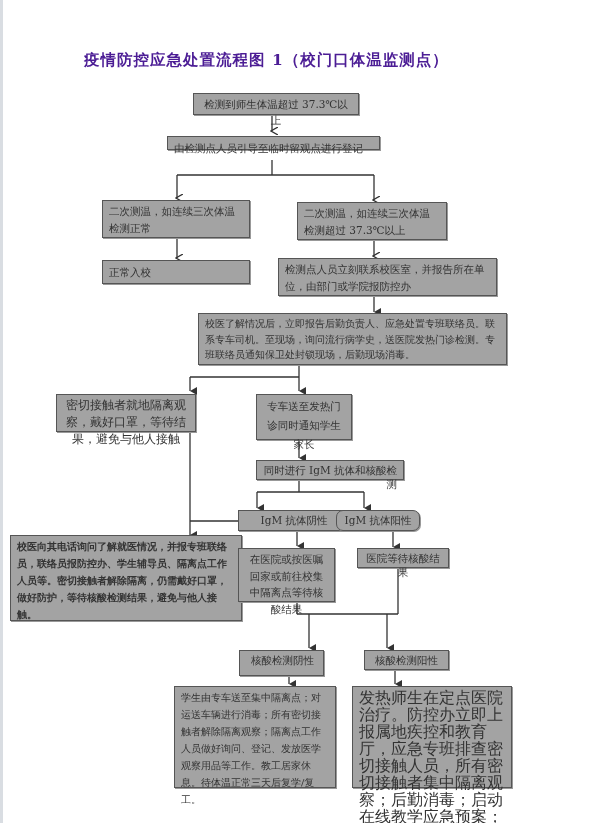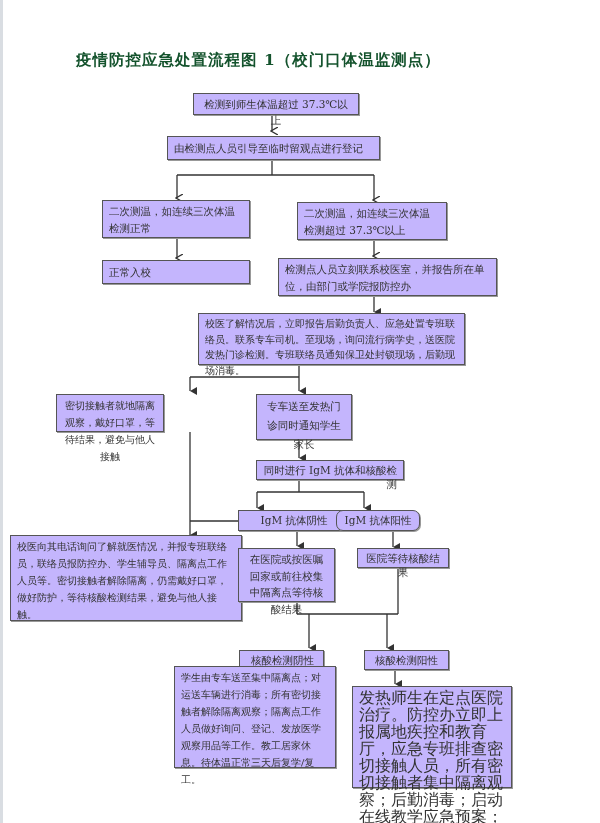--- a/index.html
+++ b/index.html
@@ -1,21 +1,21 @@
 <!DOCTYPE html>
 <html><head>
 <meta charset="utf-8">
 <style>
   html,body{margin:0;padding:0;}
   body{width:600px;height:823px;background:#ffffff;position:relative;overflow:hidden;
        font-family:"DejaVu Serif","Liberation Serif",serif;color:#222;}
   .leftbar{position:absolute;left:0;top:0;width:3px;height:823px;background:#d9dde2;}
-  .title{position:absolute;left:76px;top:50px;width:380px;font-size:15.5px;font-weight:bold;
-         letter-spacing:1px;color:#14532d;white-space:nowrap;}
-  .box{position:absolute;box-sizing:border-box;border:1.3px solid #555;background:#c4b5fd;
+  .title{position:absolute;left:84px;top:50px;width:380px;font-size:15.5px;font-weight:bold;
+         letter-spacing:1px;color:#4c1d95;white-space:nowrap;}
+  .box{position:absolute;box-sizing:border-box;border:1.3px solid #555;background:#a3a3a3;
        font-size:10.5px;line-height:17px;color:#333;padding:2px 6px;
        box-shadow:1px 1px 0 #999;}
   .c{text-align:center;}
   svg.lines{position:absolute;left:0;top:0;}
 </style>
 </head>
 <body>
 
 <div class="leftbar"></div>
 
@@ -70,40 +70,40 @@
     <line x1="297" y1="614" x2="398" y2="614"></line>
     <line x1="309" y1="614" x2="309" y2="648" marker-end="url(#at)"></line>
     <line x1="387" y1="614" x2="387" y2="648" marker-end="url(#at)"></line>
 
     <line x1="289" y1="670" x2="289" y2="684" marker-end="url(#at)"></line>
     <line x1="395" y1="670" x2="395" y2="684" marker-end="url(#at)"></line>
   </g>
 </svg>
 
 <div class="box c" style="left:193px;top:93px;width:166px;height:22px;line-height:16px;">检测到师生体温超过 37.3℃以上</div>
-<div class="box" style="left:167px;top:136px;width:213px;height:24px;line-height:18px;">由检测点人员引导至临时留观点进行登记</div>
+<div class="box" style="left:167px;top:136px;width:213px;height:14px;line-height:18px;">由检测点人员引导至临时留观点进行登记</div>
 
 <div class="box" style="left:102px;top:200px;width:148px;height:38px;">二次测温，如连续三次体温检测正常</div>
 <div class="box" style="left:297px;top:202px;width:150px;height:38px;">二次测温，如连续三次体温检测超过 37.3℃以上</div>
 
 <div class="box" style="left:102px;top:260px;width:148px;height:24px;line-height:18px;">正常入校</div>
 <div class="box" style="left:278px;top:258px;width:219px;height:38px;">检测点人员立刻联系校医室，并报告所在单位，由部门或学院报防控办</div>
 
-<div class="box" style="left:198px;top:313px;width:267px;height:52px;line-height:15.5px;font-size:10px;">校医了解情况后，立即报告后勤负责人、应急处置专班联络员。联系专车司机。至现场，询问流行病学史，送医院发热门诊检测。专班联络员通知保卫处封锁现场，后勤现场消毒。</div>
+<div class="box" style="left:198px;top:313px;width:309px;height:52px;line-height:15.5px;font-size:10px;">校医了解情况后，立即报告后勤负责人、应急处置专班联络员。联系专车司机。至现场，询问流行病学史，送医院发热门诊检测。专班联络员通知保卫处封锁现场，后勤现场消毒。</div>
 
-<div class="box c" style="left:56px;top:394px;width:108px;height:38px;font-size:10px;">密切接触者就地隔离观察，戴好口罩，等待结果，避免与他人接触</div>
+<div class="box c" style="left:56px;top:394px;width:140px;height:38px;font-size:12px;">密切接触者就地隔离观察，戴好口罩，等待结果，避免与他人接触</div>
 <div class="box c" style="left:256px;top:394px;width:96px;height:46px;line-height:19px;">专车送至发热门诊同时通知学生家长</div>
 
 <div class="box c" style="left:256px;top:460px;width:148px;height:20px;line-height:14px;text-align:right;">同时进行 IgM 抗体和核酸检测</div>
 
 <div class="box c" style="left:238px;top:510px;width:110px;height:21px;line-height:15px;padding-left:8px;">IgM 抗体阴性</div>
 <div class="box c" style="left:336px;top:510px;width:84px;height:21px;line-height:15px;border-radius:7px;">IgM 抗体阳性</div>
 
-<div class="box" style="left:10px;top:535px;width:232px;height:86px;font-size:10px;">校医向其电话询问了解就医情况，并报专班联络员，联络员报防控办、学生辅导员、隔离点工作人员等。密切接触者解除隔离，仍需戴好口罩，做好防护，等待核酸检测结果，避免与他人接触。</div>
+<div class="box" style="left:10px;top:535px;width:232px;height:86px;font-size:10px;font-weight:bold;">校医向其电话询问了解就医情况，并报专班联络员，联络员报防控办、学生辅导员、隔离点工作人员等。密切接触者解除隔离，仍需戴好口罩，做好防护，等待核酸检测结果，避免与他人接触。</div>
 
 <div class="box c" style="left:238px;top:548px;width:97px;height:54px;line-height:16.5px;">在医院或按医嘱回家或前往校集中隔离点等待核酸结果</div>
 <div class="box c" style="left:357px;top:548px;width:92px;height:20px;line-height:14px;">医院等待核酸结果</div>
 
 <div class="box c" style="left:239px;top:650px;width:85px;height:26px;line-height:14px;padding-left:8px;">核酸检测阴性</div>
 <div class="box c" style="left:364px;top:650px;width:85px;height:20px;line-height:14px;">核酸检测阳性</div>
 
-<div class="box" style="left:174px;top:666px;width:162px;height:102px;font-size:10px;">学生由专车送至集中隔离点；对运送车辆进行消毒；所有密切接触者解除隔离观察；隔离点工作人员做好询问、登记、发放医学观察用品等工作。教工居家休息。待体温正常三天后复学/复工。</div>
+<div class="box" style="left:174px;top:686px;width:162px;height:102px;font-size:10px;">学生由专车送至集中隔离点；对运送车辆进行消毒；所有密切接触者解除隔离观察；隔离点工作人员做好询问、登记、发放医学观察用品等工作。教工居家休息。待体温正常三天后复学/复工。</div>
 <div class="box" style="left:352px;top:686px;width:160px;height:102px;font-size:16px;">发热师生在定点医院治疗。防控办立即上报属地疾控和教育厅，应急专班排查密切接触人员，所有密切接触者集中隔离观察；后勤消毒；启动在线教学应急预案；校园封闭式管理。</div>
 
 </body></html>

